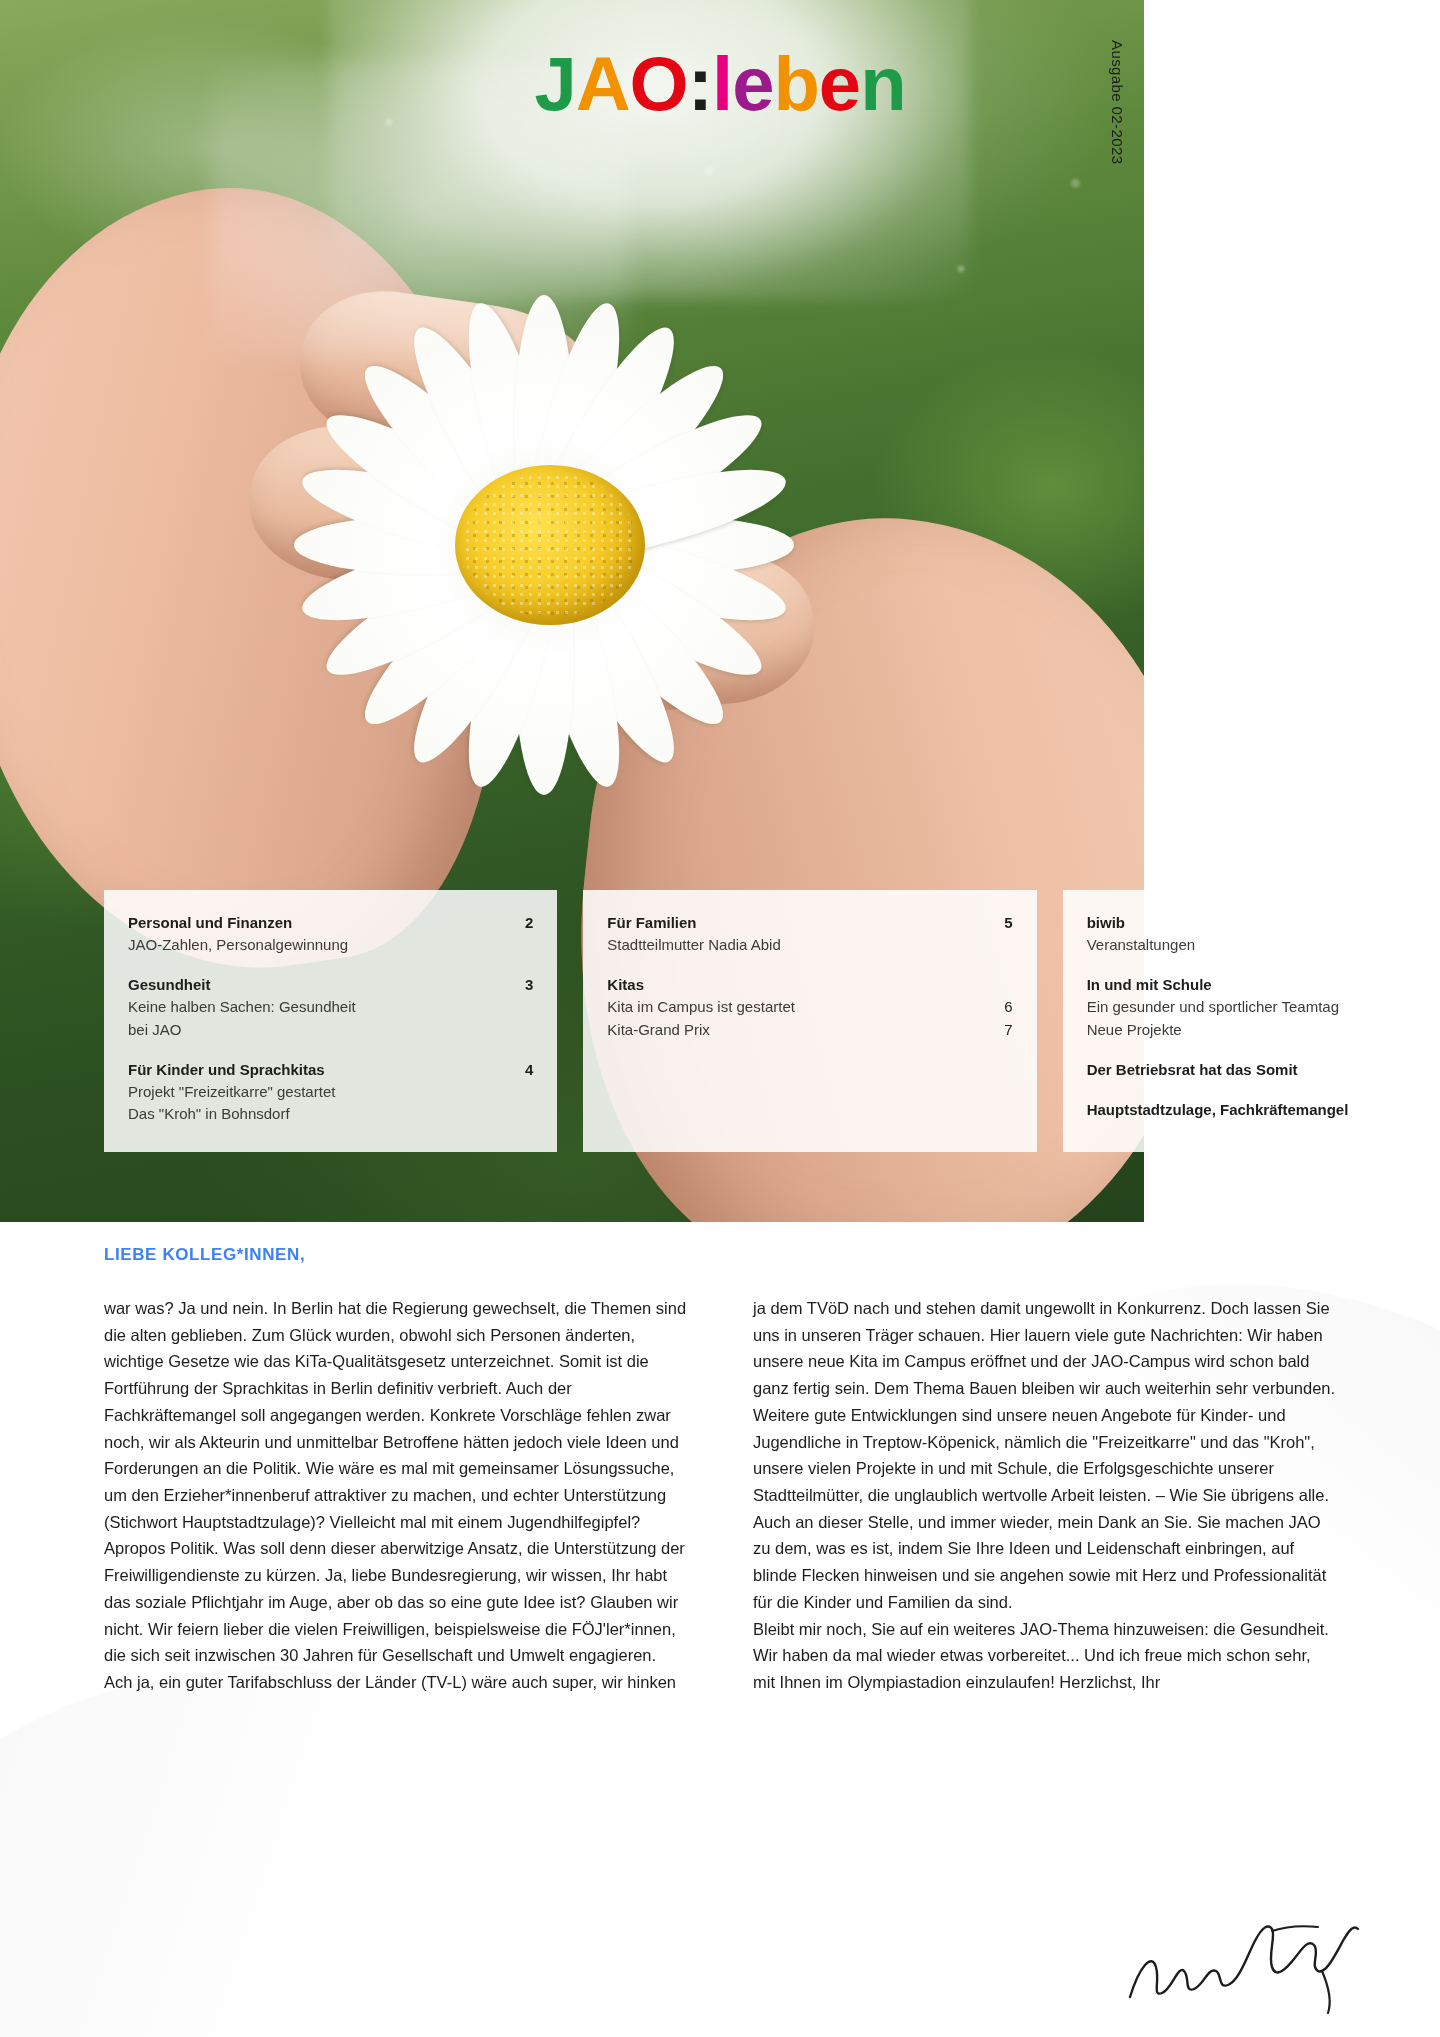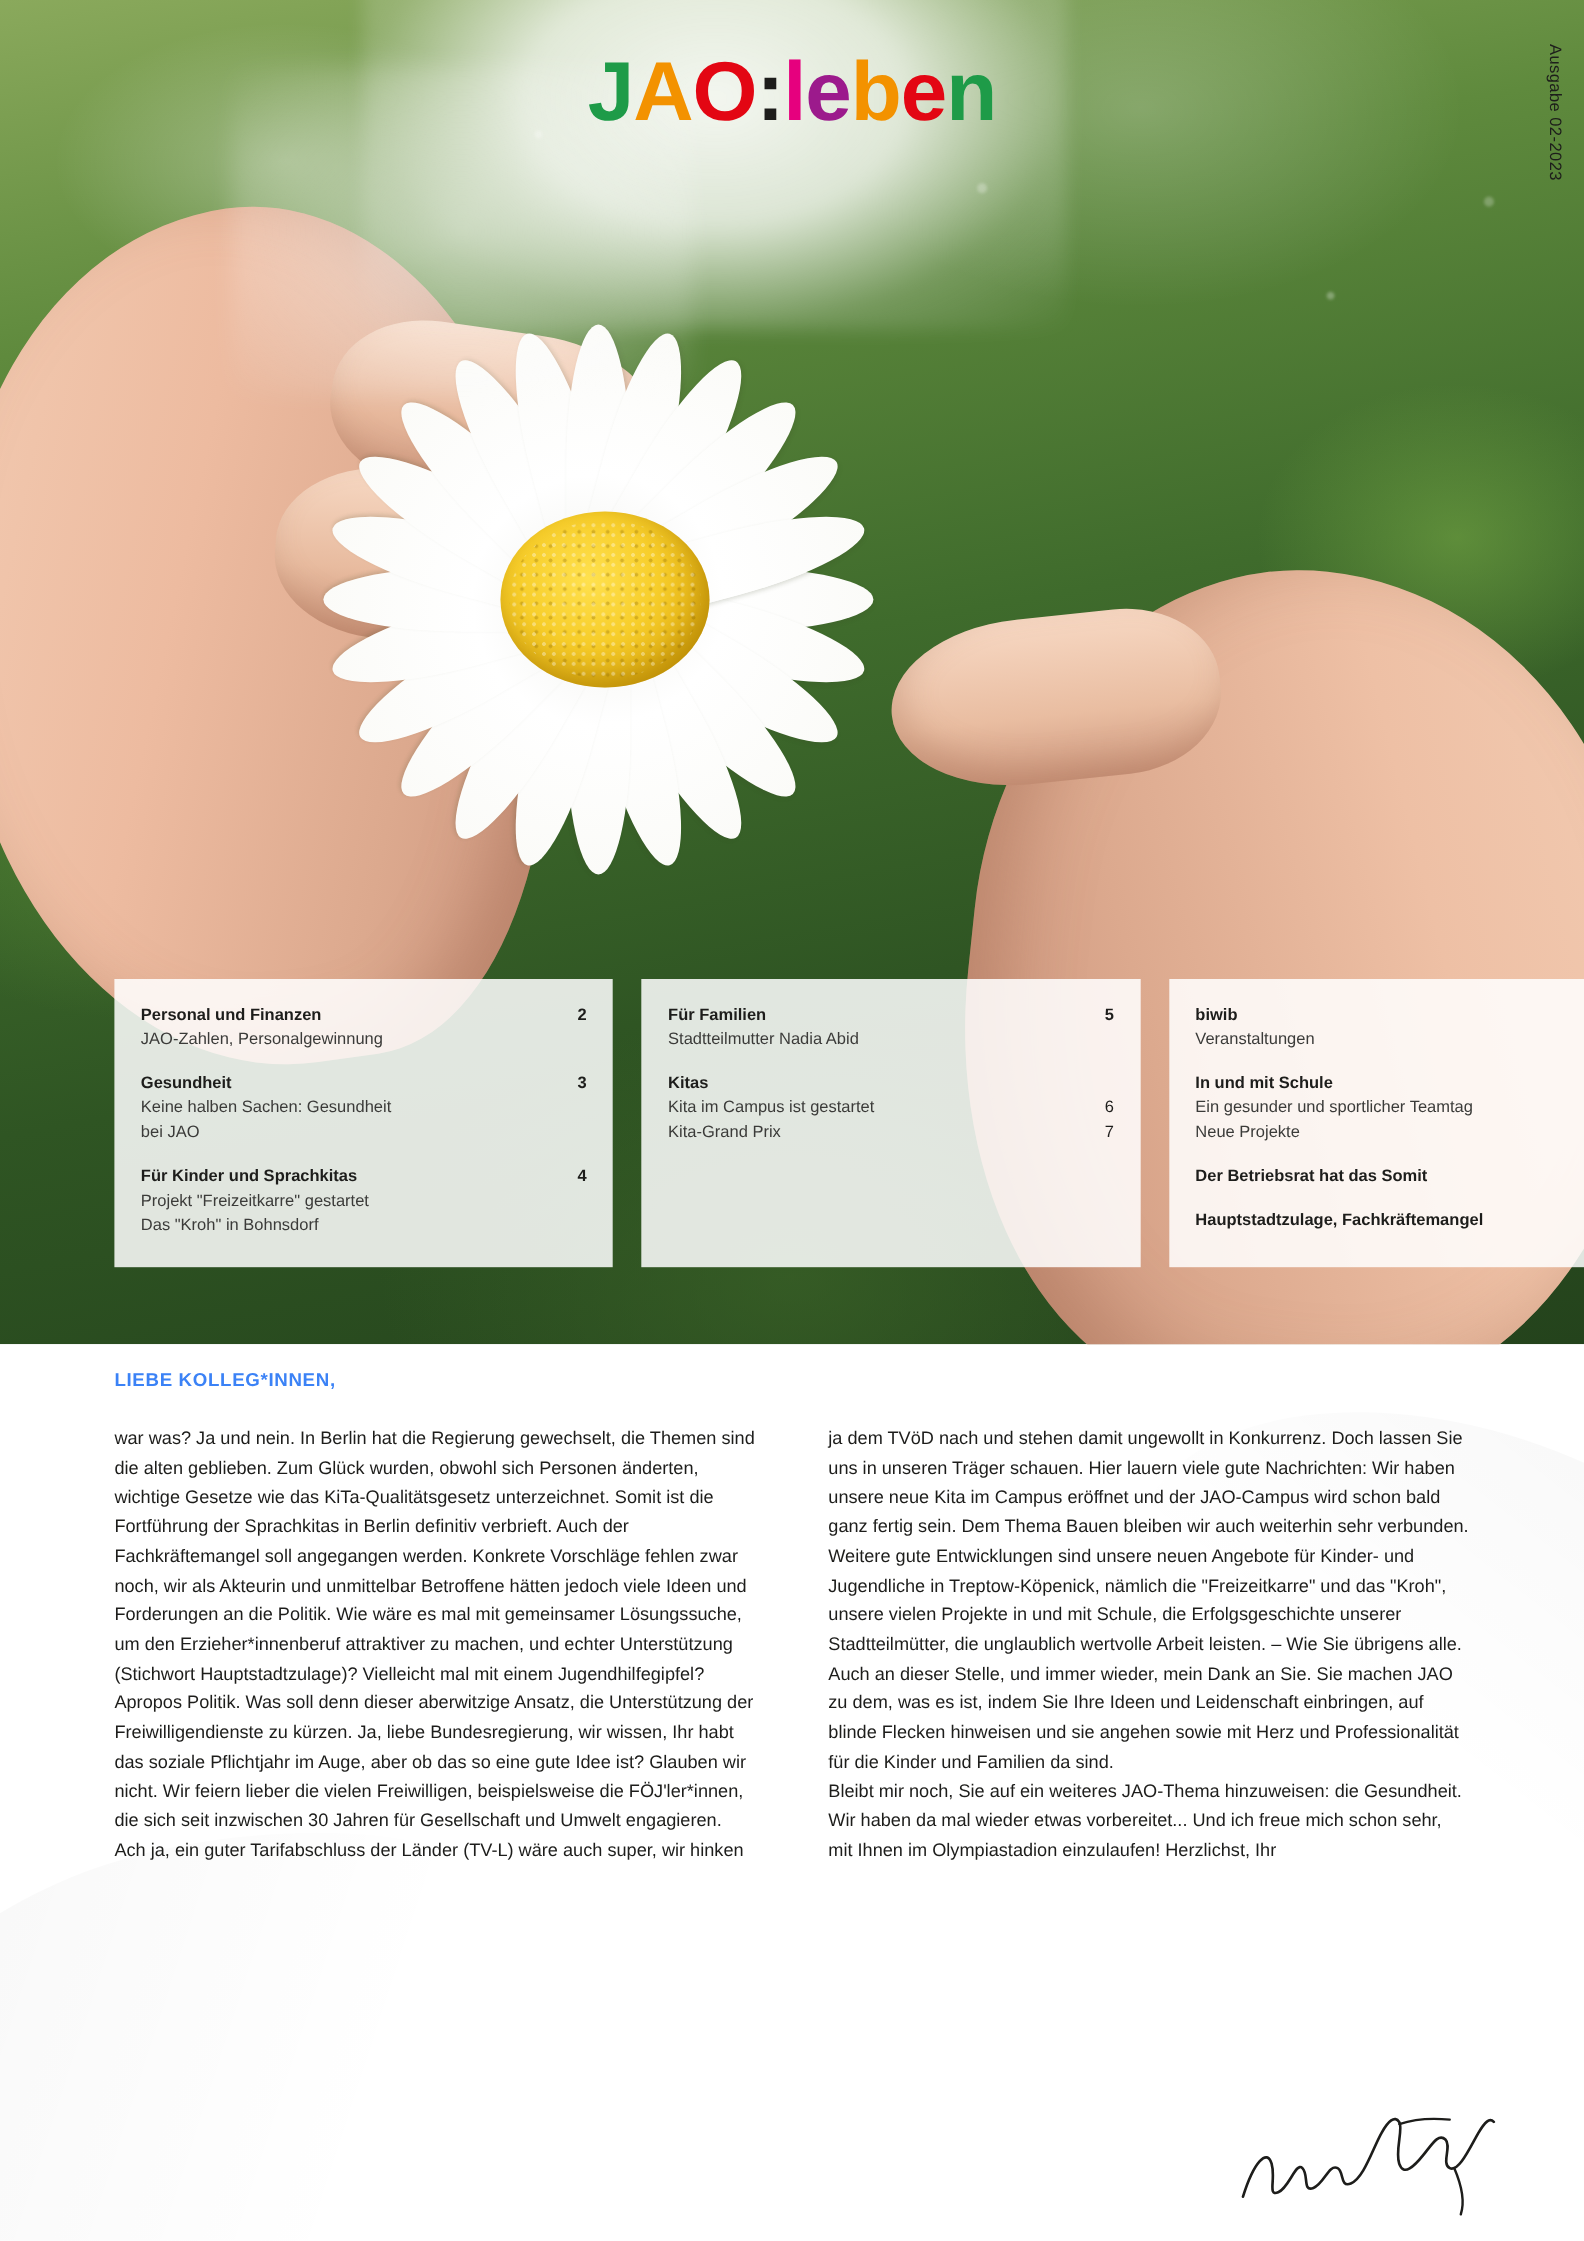--- a/index.html
+++ b/index.html
@@ -10,21 +10,21 @@
     position: relative;
     background: #ffffff;
     font-family: "Liberation Sans", sans-serif;
     overflow: hidden;
   }
 
   
   .hero {
     position: absolute;
     left: 0; top: 0;
-    width: 1440px; height: 1222px;
+    width: 1144px; height: 1222px;
     overflow: hidden;
   }
   
   .photo-bg {
     position: absolute; inset: 0;
     background:
       radial-gradient(ellipse 300px 180px at 18% 12%, rgba(255,255,255,0.30), rgba(255,255,255,0) 70%),
       radial-gradient(ellipse 420px 260px at 72% 8%, rgba(255,255,255,0.22), rgba(255,255,255,0) 70%),
       radial-gradient(ellipse 260px 200px at 92% 40%, rgba(120,170,70,0.55), rgba(0,0,0,0) 70%),
       radial-gradient(ellipse 340px 240px at 8% 62%, rgba(90,140,55,0.6), rgba(0,0,0,0) 70%),

